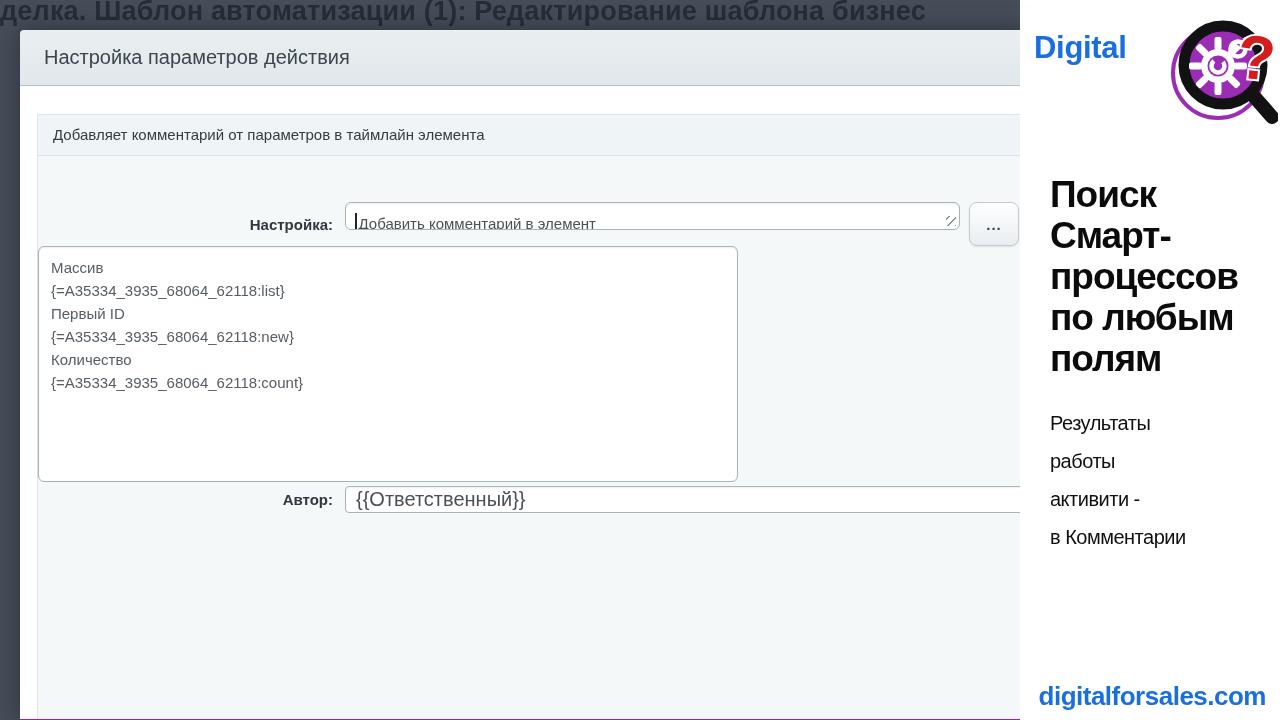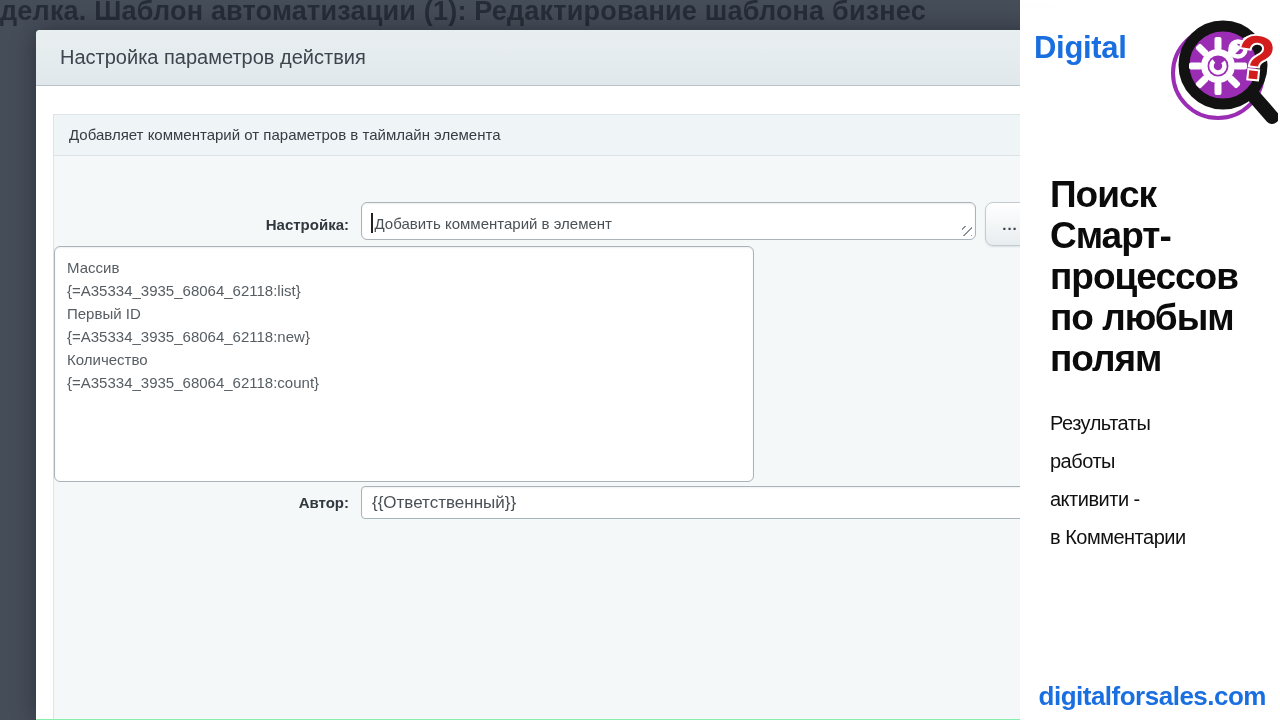--- a/index.html
+++ b/index.html
@@ -13,22 +13,22 @@
     position: absolute; left: 0; top: 0; width: 1020px; height: 720px;
     background: #454d59; overflow: hidden;
   }
   .bg-title {
     position: absolute; left: 0; top: -4px; white-space: nowrap;
     font-size: 27px; font-weight: 600; color: #262d38; letter-spacing: .2px;
   }
 
   
   .modal {
-    position: absolute; left: 36px; top: 30px; width: 1012px; height: 690px;
-    background: #86efac; border-radius: 4px 4px 0 0;
+    position: absolute; left: 20px; top: 30px; width: 1012px; height: 690px;
+    background: #a21caf; border-radius: 4px 4px 0 0;
     box-shadow: 0 0 24px rgba(0,0,0,.35);
   }
   .modal-header {
     height: 56px; display: flex; align-items: center; padding-left: 24px;
     background: linear-gradient(#e9eff1, #e1e8eb);
     border-bottom: 1px solid #b9c2c7; border-radius: 4px 4px 0 0;
     font-size: 20px; color: #3d454e;
   }
   .modal-body { position: relative; height: 633px; background: #fff; }
 
@@ -52,21 +52,21 @@
     align-self: center;
   }
 
   .textbox {
     background: #fff; border: 1px solid #a9b3ba; border-radius: 6px;
     box-shadow: inset 0 1px 2px rgba(0,0,0,.07);
     font-size: 15px; color: #4a5156; font-family: "Liberation Sans", sans-serif;
   }
   .title-wrap { display: flex; align-items: flex-start; }
   .title-box {
-    position: relative; width: 615px; height: 38px; padding: 10px 10px 0 9px;
+    position: relative; width: 615px; height: 28px; padding: 10px 10px 0 9px;
     white-space: nowrap; overflow: hidden;
   }
   .caret {
     display: inline-block; width: 1.5px; height: 20px; background: #222;
     vertical-align: -4px; animation: blink 1.1s steps(1) infinite;
   }
   @keyframes blink { 50% { opacity: 0; } }
   .title-value { margin-left: 2px; }
   .resize-handle {
     position: absolute; right: 3px; bottom: 3px; width: 10px; height: 10px;
@@ -79,22 +79,22 @@
     border: 1px solid #c2cbd1; background: linear-gradient(#ffffff, #e8edf0);
     box-shadow: 0 1px 2px rgba(0,0,0,.10);
     font-size: 15px; font-weight: bold; color: #3b4248; letter-spacing: 1px;
     cursor: pointer; font-family: "Liberation Sans", sans-serif;
   }
   .comment-box {
     width: 700px; height: 236px; padding: 9px 12px; resize: none;
     line-height: 23px; color: #565d63; outline: none;
   }
   .author-input {
-    width: 700px; height: 33px; padding: 0 10px; border-radius: 4px;
-    border: 1px solid #a9b3ba; background: #fff; font-size: 17px; color: #4a5156;
+    width: 700px; height: 27px; padding: 0 10px; border-radius: 4px;
+    border: 1px solid #a9b3ba; background: #fff; font-size: 20px; color: #4a5156;
     box-shadow: inset 0 1px 2px rgba(0,0,0,.06); outline: none;
     font-family: "Liberation Sans", sans-serif;
   }
 
   
   .sidebar {
     position: absolute; left: 1020px; top: 8px; width: 260px; height: 720px;
     background: #ffffff; z-index: 10;
   }
   .brand { position: absolute; left: 14px; top: 22px; }

